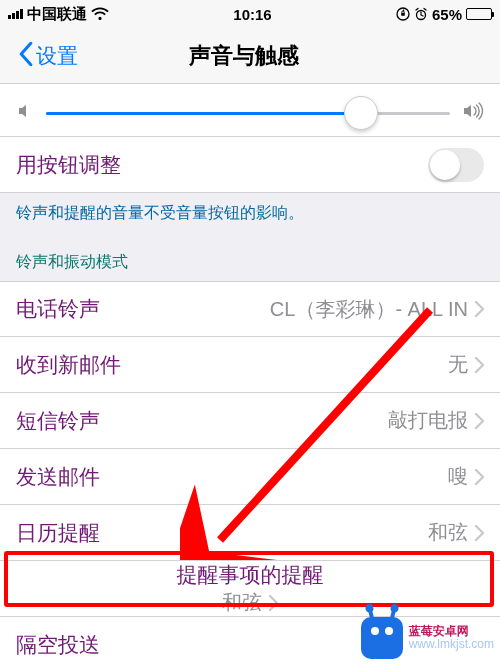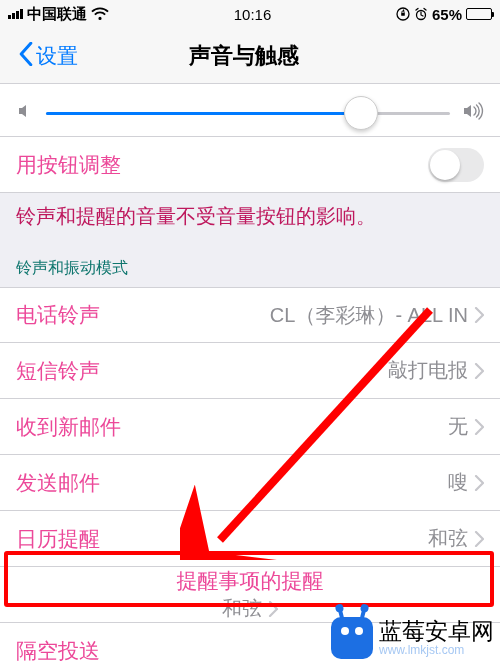--- a/index.html
+++ b/index.html
@@ -19,41 +19,41 @@
   .back-btn { display:flex; align-items:flex-start; color:#007aff; font-size:21px; padding-left:18px; cursor:pointer; }
   .back-chevron { width:16px; height:24px; }
   .nav-title { position:absolute; left:0; right:12px; text-align:center; font-size:22px; font-weight:600; pointer-events:none; }
   .slider-section { background:#fff; border-bottom:1px solid #d1d1d6; padding: 18px 16px 12px 16px; display:flex; align-items:center; gap:12px; }
   .vol-icon { color:#8e8e93; }
   .slider-track { flex:1; height:3px; background:#c7c7cc; position:relative; border-radius:2px; }
   .slider-fill { position:absolute; left:0; top:0; bottom:0; background:#007aff; border-radius:2px; }
   .slider-thumb { position:absolute; top:50%; width:34px; height:34px; background:#fff; border-radius:50%; border:1px solid #ccc; transform:translate(-50%,-50%); box-shadow:0 2px 4px rgba(0,0,0,0.2); }
   .row { background:#fff; border-bottom:1px solid #d1d1d6; display:flex; align-items:center; justify-content:space-between; padding: 0 16px; height:56px; font-size:21px; }
   .row.first-in-group { border-top:1px solid #d1d1d6;text-align:right; }
-  .row .label { color:#ec4899; }
+  .row .label { color:#701a75; }
   .row .value { color:#8e8e93; font-size:20px; display:flex; align-items:center; gap:6px; }
   .chevron { color:#c7c7cc; }
   .chevron svg { display:block; }
   .toggle { width:56px; height:34px; background:#e9e9ea; border-radius:17px; position:relative; }
   .toggle-knob { position:absolute; width:30px; height:30px; background:#fff; border-radius:50%; top:2px; left:2px; box-shadow:0 2px 3px rgba(0,0,0,0.25); }
-  .footer-note { color:#be185d; font-size:20px; padding: 10px 16px 14px 16px; }
+  .footer-note { color:#0369a1; font-size:16px; padding: 10px 16px 14px 16px; }
   .group-header { color:#0f766e; font-size:16px; padding: 14px 16px 8px 16px; }
   .highlight-row { position:relative;flex-direction:column; }
   .highlight-box { position:absolute; border:4px solid #ff0000; border-radius:3px; pointer-events:none; }
   .arrow-overlay { position:absolute; pointer-events:none; }
   .watermark { position:absolute; right:6px; bottom:8px; display:flex; align-items:center; gap:6px; pointer-events:none; }
   .wm-icon { width:42px; height:42px; background:#1c6fe3; border-radius:10px; position:relative; }
   .wm-icon::before, .wm-icon::after { content:""; position:absolute; background:#fff; border-radius:50%; }
   .wm-icon::before { width:8px; height:8px; left:10px; top:10px; }
   .wm-icon::after { width:8px; height:8px; right:10px; top:10px; }
   .wm-antenna { position:absolute; width:4px; height:10px; background:#1c6fe3; top:-8px; border-radius:2px; }
   .wm-antenna.left { left:8px; transform:rotate(-15deg);} .wm-antenna.right { right:8px; transform:rotate(15deg);}
   .wm-antenna::after{content:"";position:absolute;top:-5px;left:-2px;width:8px;height:8px;background:#1c6fe3;border-radius:50%;}
   .wm-text { display:flex; flex-direction:column; line-height:1.1; }
-  .wm-title { color:#000000; font-size:23px; font-weight:400; }
+  .wm-title { color:#be185d; font-size:12px; font-weight:700; }
   .wm-url { color:#a6c8f3; font-size:12px; }
 </style>
 </head>
 <body>
 
 <div class="screen">
 
   <div class="status-bar">
     <div class="status-left">
       <span class="signal-bars">
@@ -62,21 +62,21 @@
           <span></span>
           <span></span>
         </span>
       <span>中国联通</span>
       <span class="wifi-icon">
         <svg width="18" height="14" viewBox="0 0 18 14">
             <path d="M9 13 a1.6 1.6 0 1 0 0-3.2 1.6 1.6 0 0 0 0 3.2zM4.5 8.2a6.4 6.4 0 0 1 9 0l1.3-1.3a8.2 8.2 0 0 0-11.6 0zM1.6 5.3a10.5 10.5 0 0 1 14.8 0L17.7 4A12.3 12.3 0 0 0 .3 4z" fill="#000"></path>
           </svg>
       </span>
     </div>
-    <div style="font-weight:400;">10:16</div>
+    <div style="font-weight:700;">10:16</div>
     <div class="status-right">
       <span class="lock-icon">
         <svg width="14" height="14" viewBox="0 0 14 14">
             <circle cx="7" cy="7" r="6" fill="none" stroke="#000" stroke-width="1.3"></circle>
             <path d="M7 3v1.5l1.5-1L7 2z" fill="#000"></path>
             <rect x="5.2" y="5.8" width="3.6" height="3" rx="0.6" fill="#000"></rect>
             <path d="M5.8 5.8v-.7a1.2 1.2 0 0 1 2.4 0v.7" fill="none" stroke="#000" stroke-width="0.9"></path>
           </svg>
       </span>
       <span class="alarm-icon">
@@ -136,34 +136,34 @@
     <span class="value">
       <span>CL（李彩琳）- ALL IN</span>
       <span class="chevron">
           <svg width="10" height="16" viewBox="0 0 10 16">
             <path d="M2 1l7 7-7 7" fill="none" stroke="#c7c7cc" stroke-width="2.2" stroke-linecap="round" stroke-linejoin="round"></path>
           </svg>
         </span>
     </span>
   </div>
   <div class="row">
+    <span class="label">收到新邮件</span>
+    <span class="value">
+      <span>无</span>
+      <span class="chevron">
+          <svg width="10" height="16" viewBox="0 0 10 16">
+            <path d="M2 1l7 7-7 7" fill="none" stroke="#c7c7cc" stroke-width="2.2" stroke-linecap="round" stroke-linejoin="round"></path>
+          </svg>
+        </span>
+    </span>
+  </div>
+  <div class="row">
     <span class="label">短信铃声</span>
     <span class="value">
       <span>敲打电报</span>
-      <span class="chevron">
-          <svg width="10" height="16" viewBox="0 0 10 16">
-            <path d="M2 1l7 7-7 7" fill="none" stroke="#c7c7cc" stroke-width="2.2" stroke-linecap="round" stroke-linejoin="round"></path>
-          </svg>
-        </span>
-    </span>
-  </div>
-  <div class="row">
-    <span class="label">收到新邮件</span>
-    <span class="value">
-      <span>无</span>
       <span class="chevron">
           <svg width="10" height="16" viewBox="0 0 10 16">
             <path d="M2 1l7 7-7 7" fill="none" stroke="#c7c7cc" stroke-width="2.2" stroke-linecap="round" stroke-linejoin="round"></path>
           </svg>
         </span>
     </span>
   </div>
   <div class="row">
     <span class="label">发送邮件</span>
     <span class="value">

